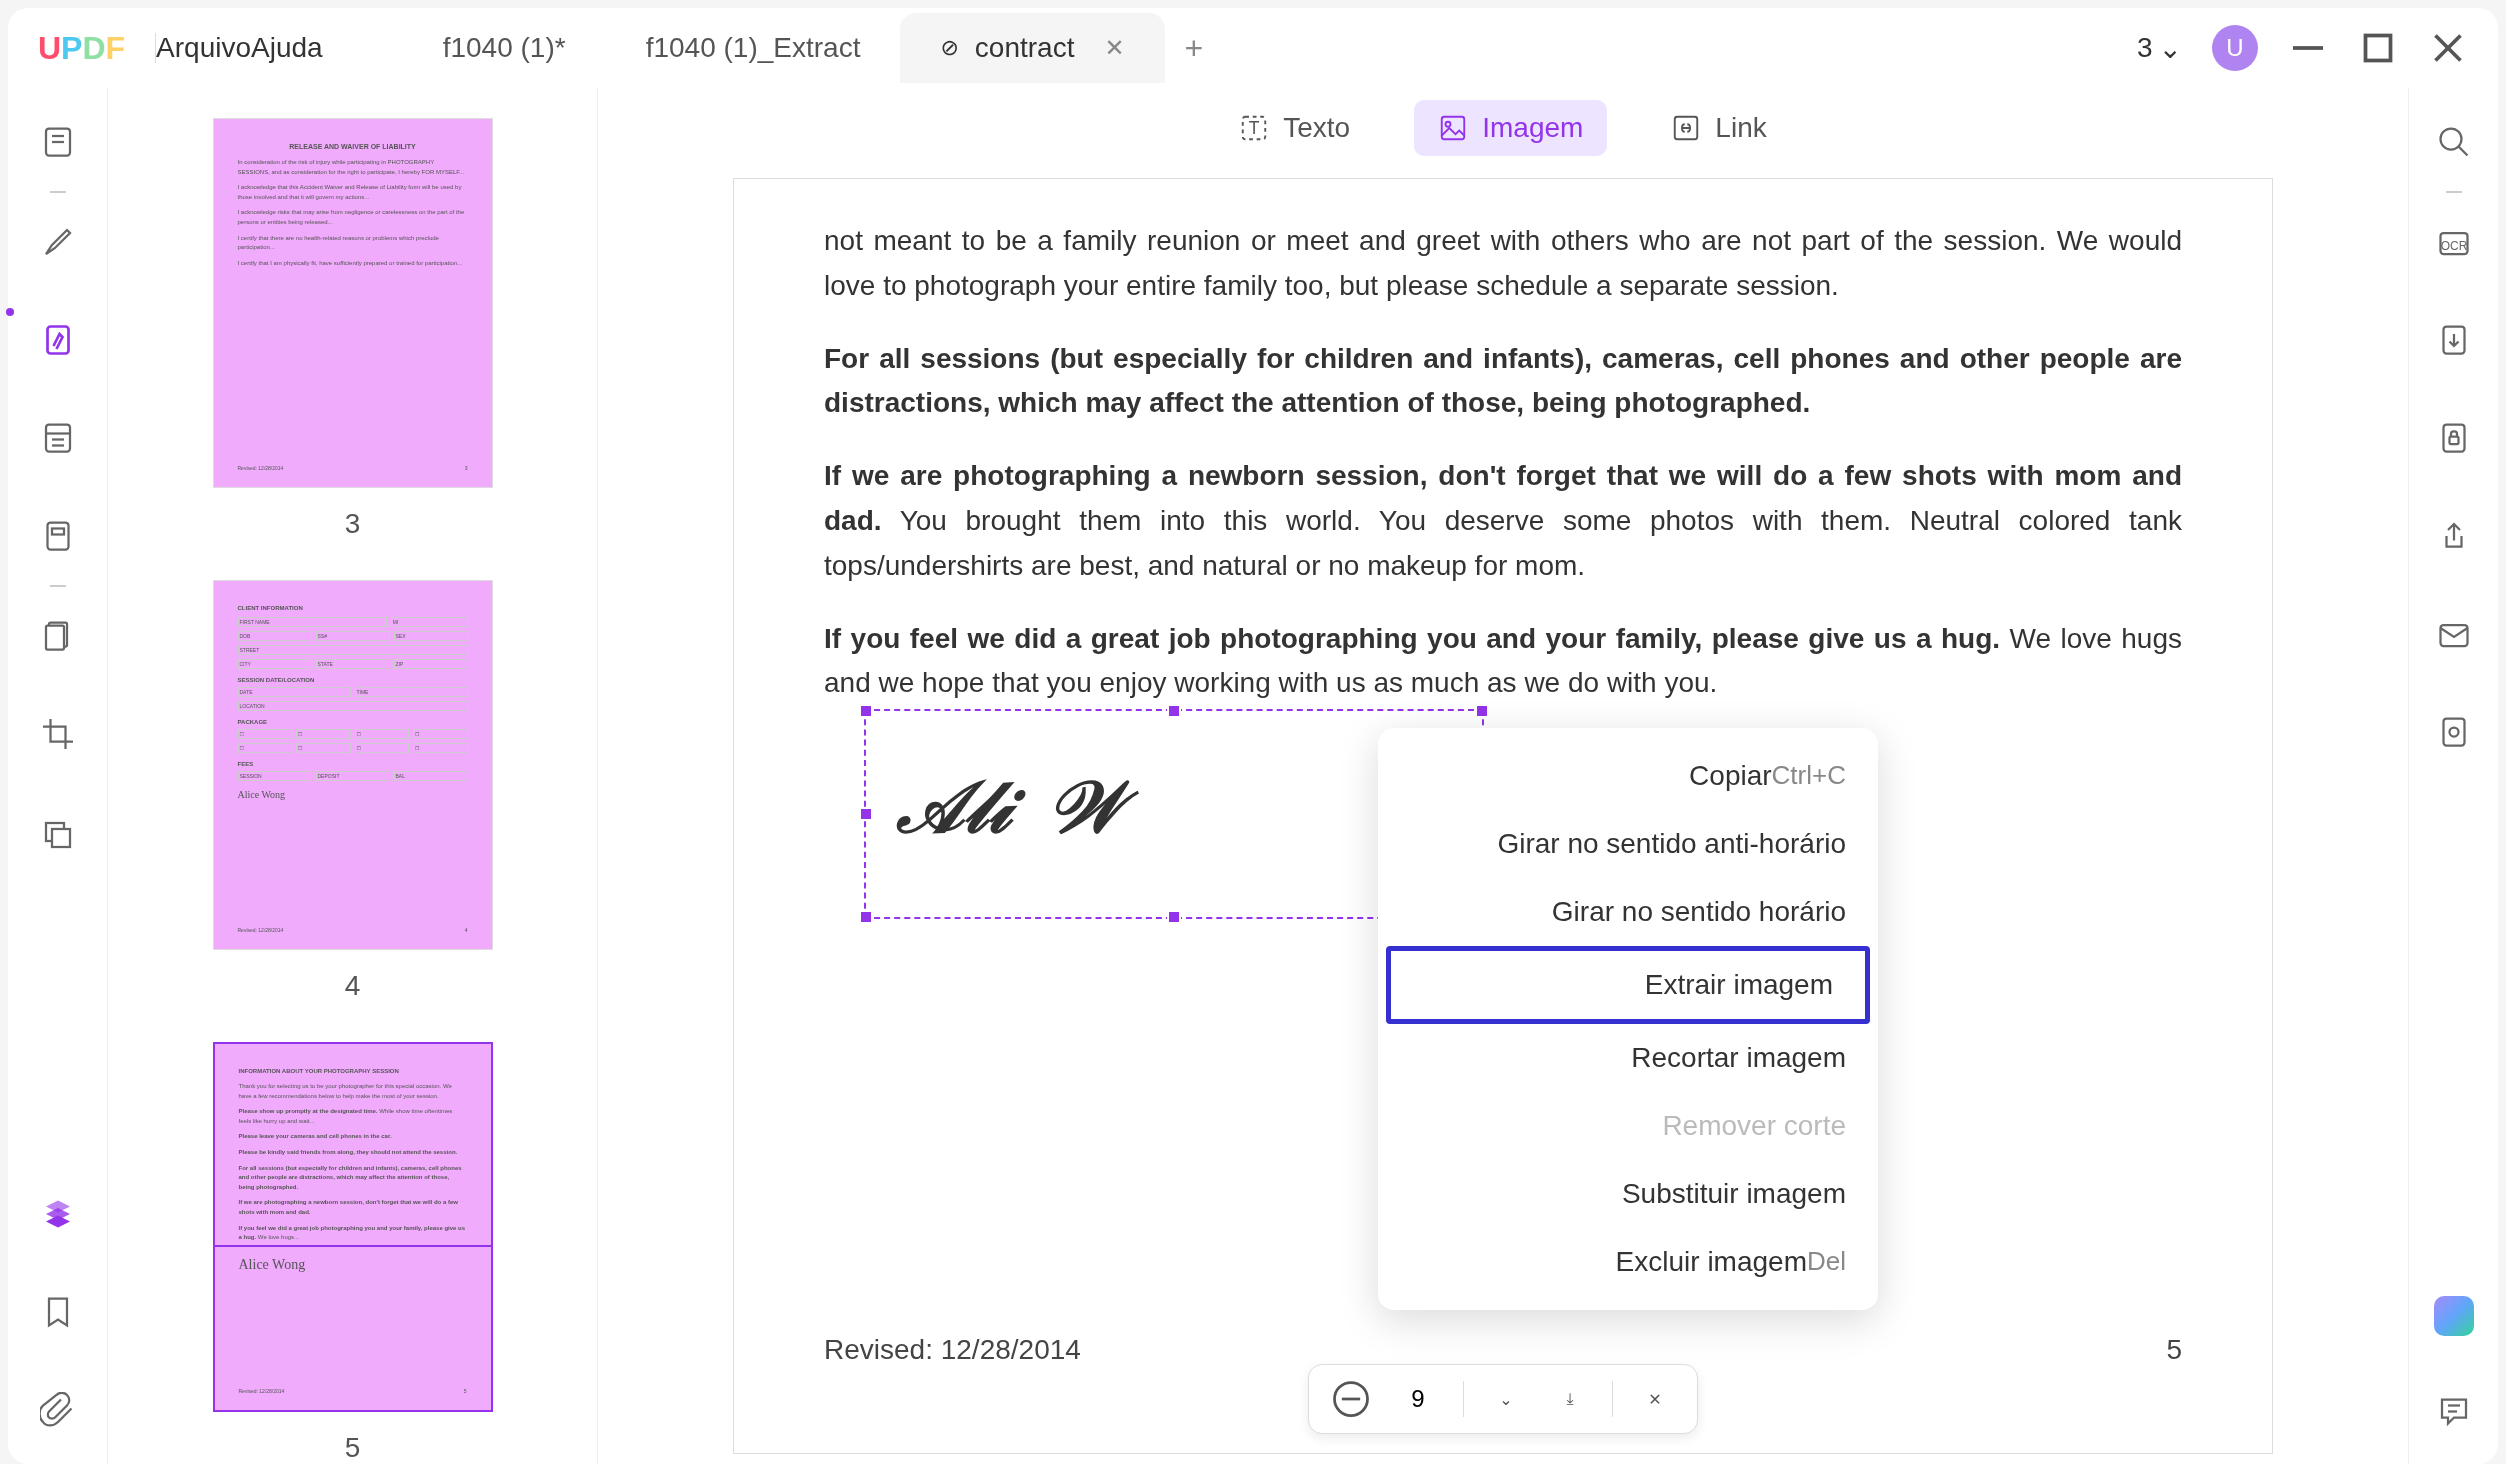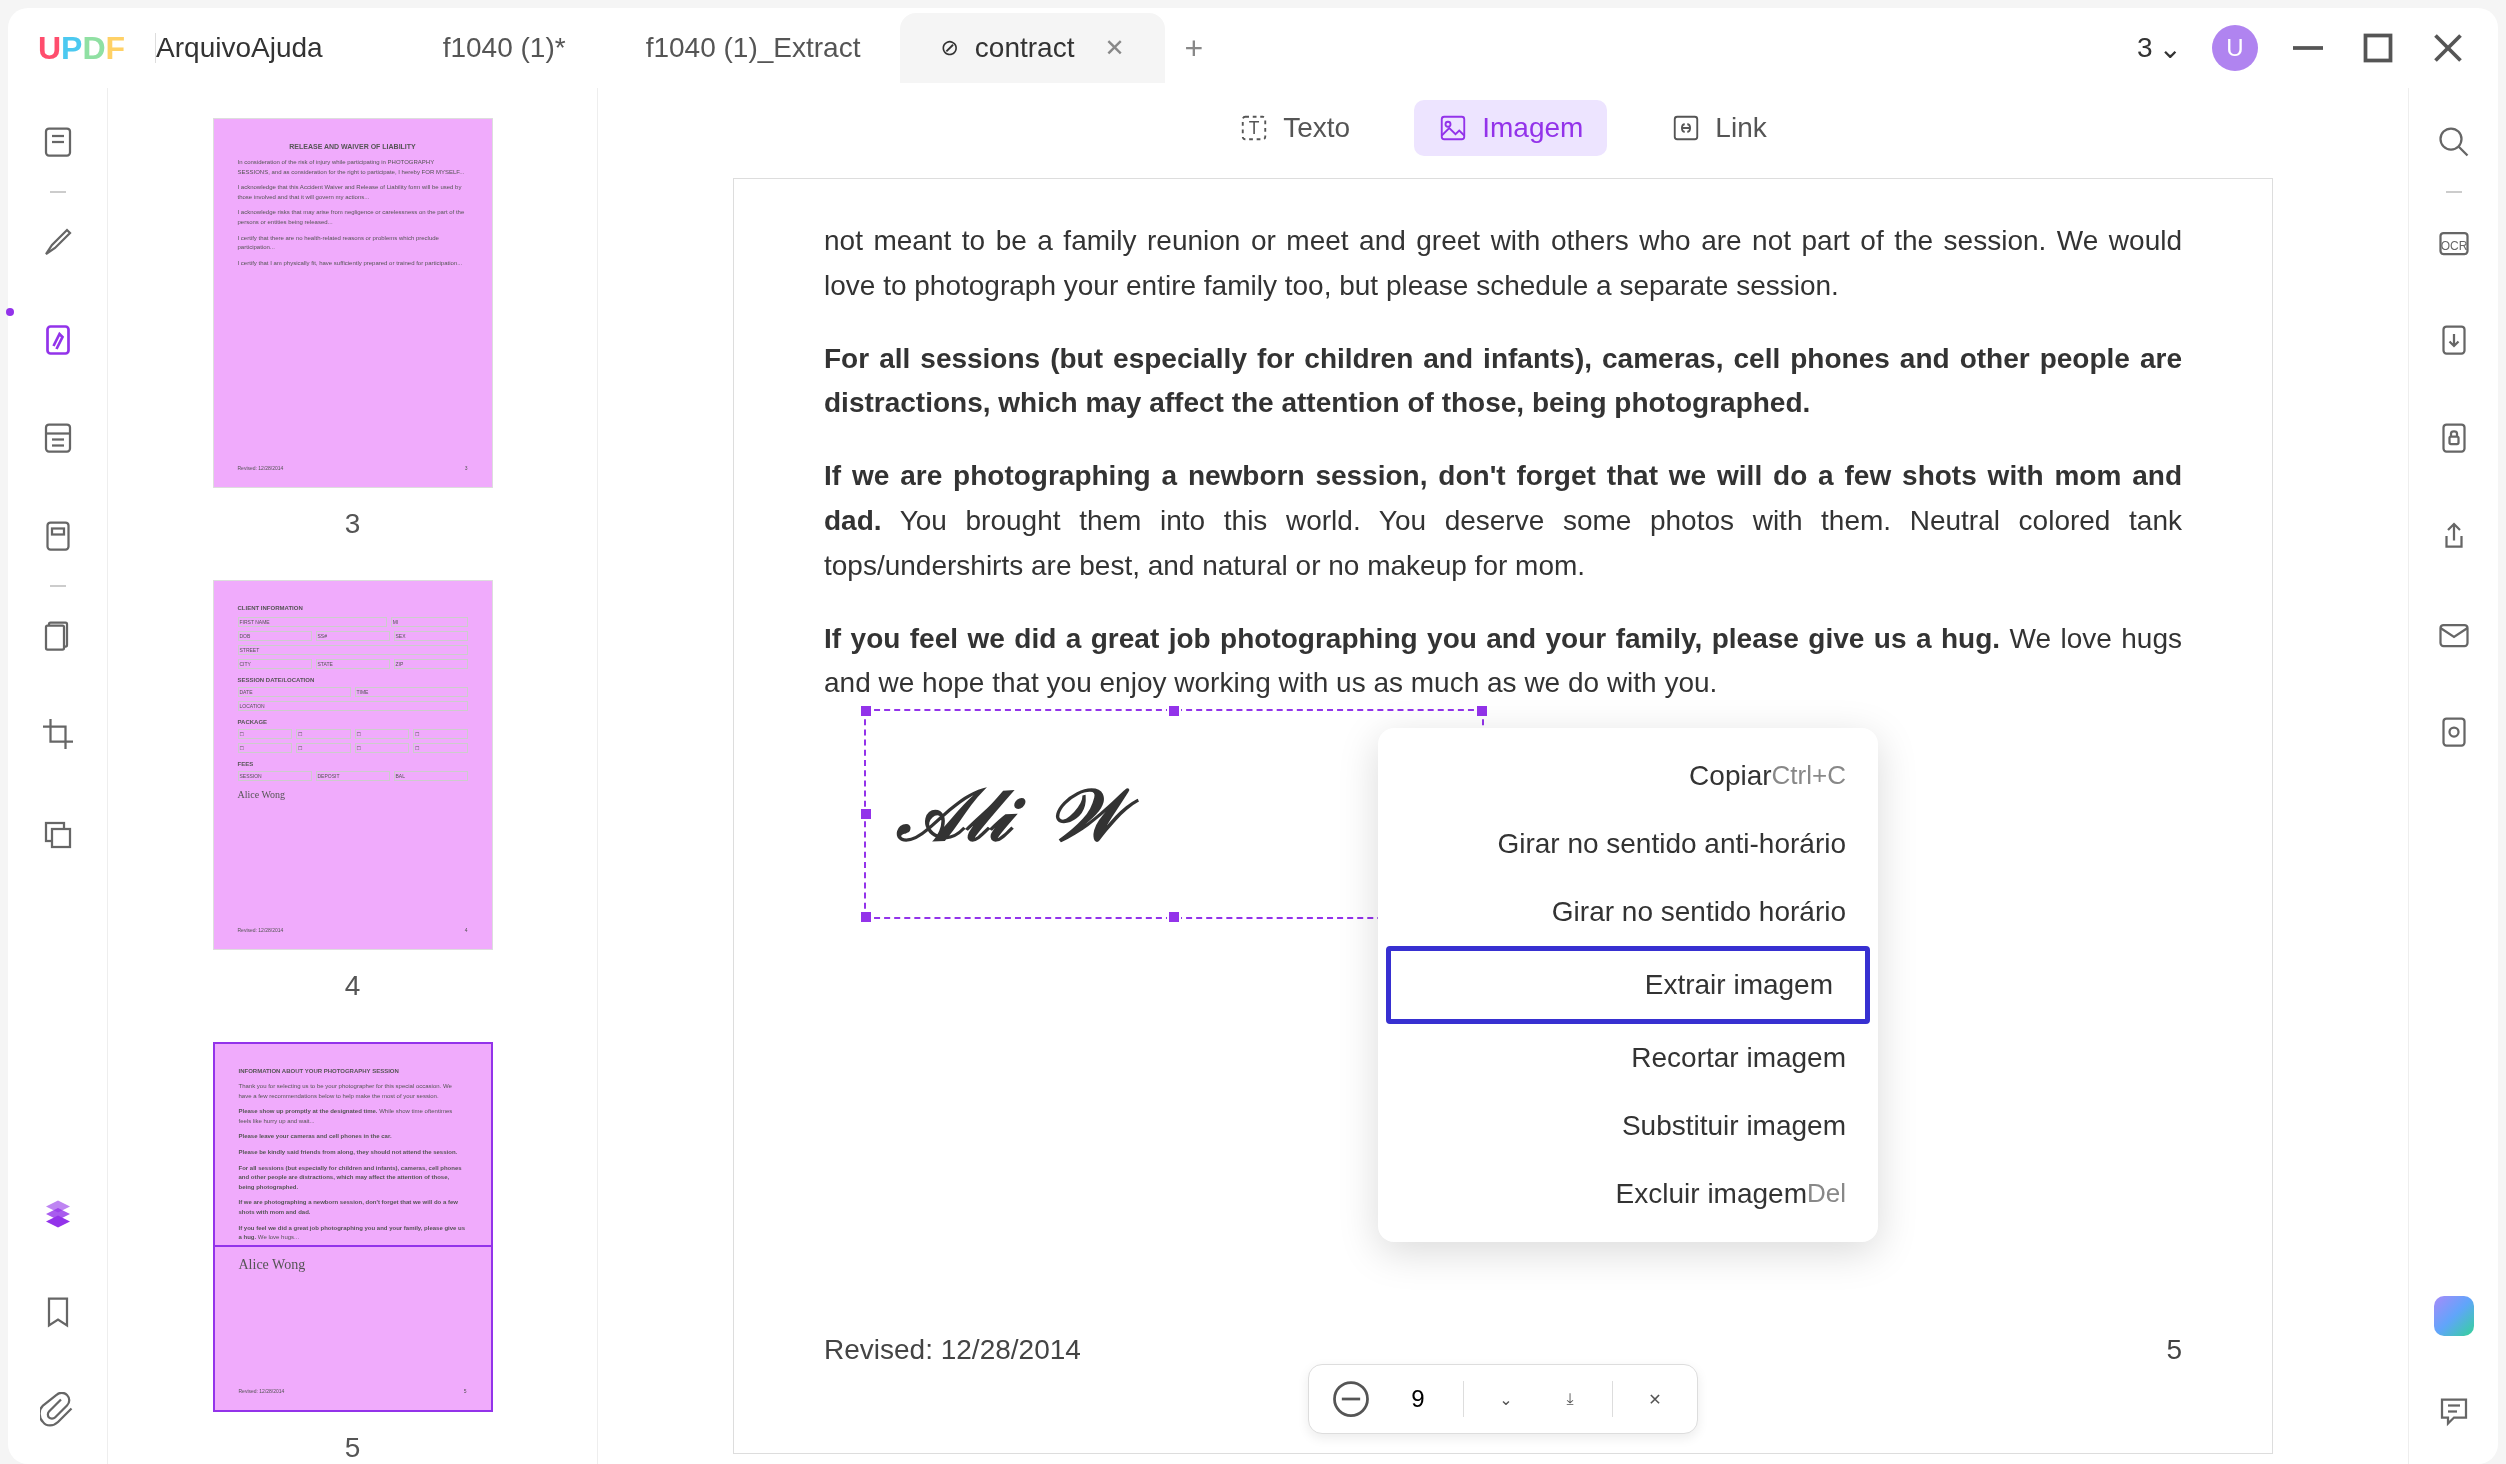--- a/index.html
+++ b/index.html
@@ -58,21 +58,21 @@
     .selected-image-box { position: absolute; left: 130px; top: 530px; width: 620px; height: 210px; border: 2px dashed #9333ea; }
     .handle { position: absolute; width: 14px; height: 14px; background: #9333ea; border: 2px solid #fff; }
     .handle.tl { top: -7px; left: -7px; }
     .handle.tr { top: -7px; right: -7px; }
     .handle.tm { top: -7px; left: 50%; margin-left: -7px; }
     .handle.ml { top: 50%; left: -7px; margin-top: -7px; }
     .handle.mr { top: 50%; right: -7px; margin-top: -7px; }
     .handle.bl { bottom: -7px; left: -7px; }
     .handle.br { bottom: -7px; right: -7px; }
     .handle.bm { bottom: -7px; left: 50%; margin-left: -7px; }
-    .signature { font-family: 'Brush Script MT', cursive; font-size: 72px; font-weight: bold; font-style: italic; position: absolute; left: 30px; top: 48px; }
+    .signature { font-family: 'Brush Script MT', cursive; font-size: 72px; font-weight: bold; font-style: italic; position: absolute; left: 30px; top: 40px; }
     
     .context-menu { position: absolute; left: 780px; top: 640px; width: 500px; background: #fff; border-radius: 16px; box-shadow: 0 10px 40px rgba(0,0,0,0.15); padding: 14px 0; z-index: 100; }
     .context-item { padding: 18px 32px; font-size: 28px; color: #333; cursor: pointer; display: flex; justify-content: flex-end; }
     .context-item.highlighted { border: 5px solid #3730d1; margin: 0 8px; border-radius: 4px; }
     .context-item.disabled { color: #bbb; }
     .context-shortcut { color: #888; font-size: 26px; }
     
     .revised-line { position: absolute; bottom: 80px; left: 90px; right: 90px; display: flex; justify-content: space-between; font-size: 28px; color: #444; }
     
     .bottom-toolbar { position: absolute; bottom: 30px; left: 50%; transform: translateX(-50%); background: #fff; border: 1px solid #ddd; border-radius: 14px; height: 70px; display: flex; align-items: center; padding: 0 20px; gap: 20px; box-shadow: 0 4px 12px rgba(0,0,0,0.08); }
@@ -357,20 +357,21 @@
 
     <div class="context-menu">
       <div class="context-item">
         <span>Copiar</span>
         <span class="context-shortcut">Ctrl+C</span>
       </div>
       <div class="context-item">Girar no sentido anti-horário</div>
       <div class="context-item">Girar no sentido horário</div>
       <div class="context-item highlighted">Extrair imagem</div>
       <div class="context-item">Recortar imagem</div>
+      <div class="context-item disabled">Remover corte</div>
       <div class="context-item">Substituir imagem</div>
       <div class="context-item">
         <span>Excluir imagem</span>
         <span class="context-shortcut">Del</span>
       </div>
     </div>
 
     <div class="bottom-toolbar">
       <div class="bt-btn">
         <svg viewBox="0 0 24 24" fill="none" stroke="currentColor" stroke-width="1.5">

